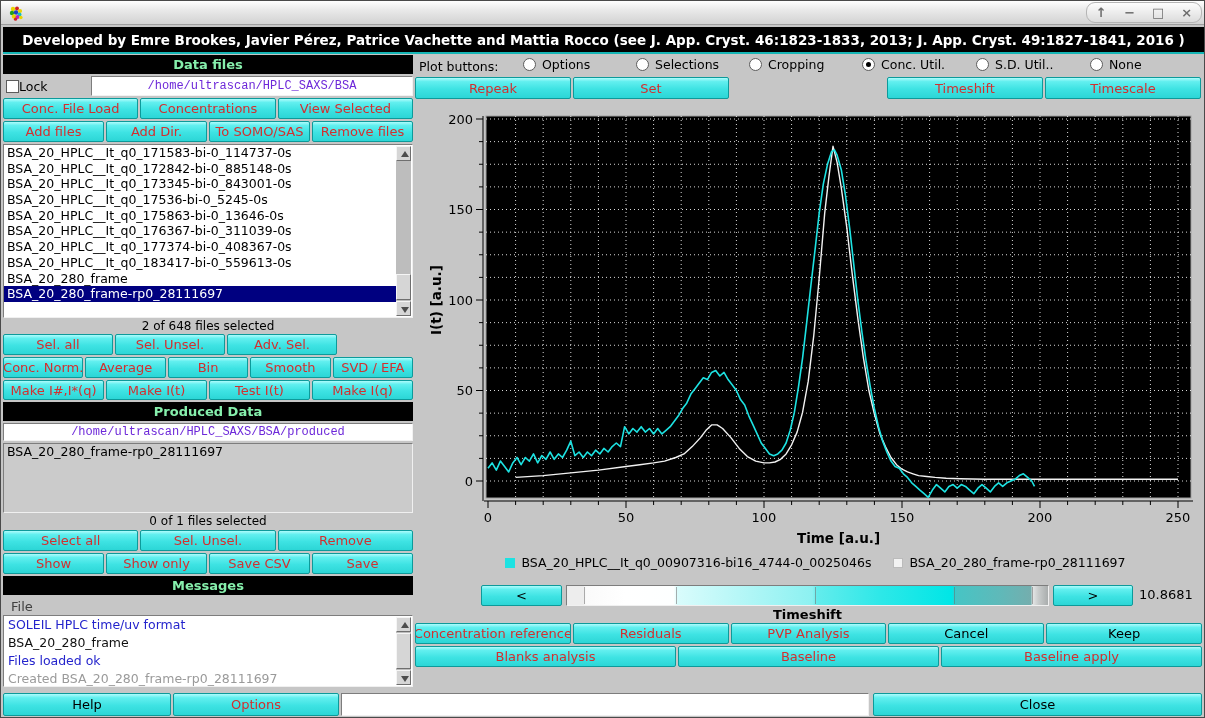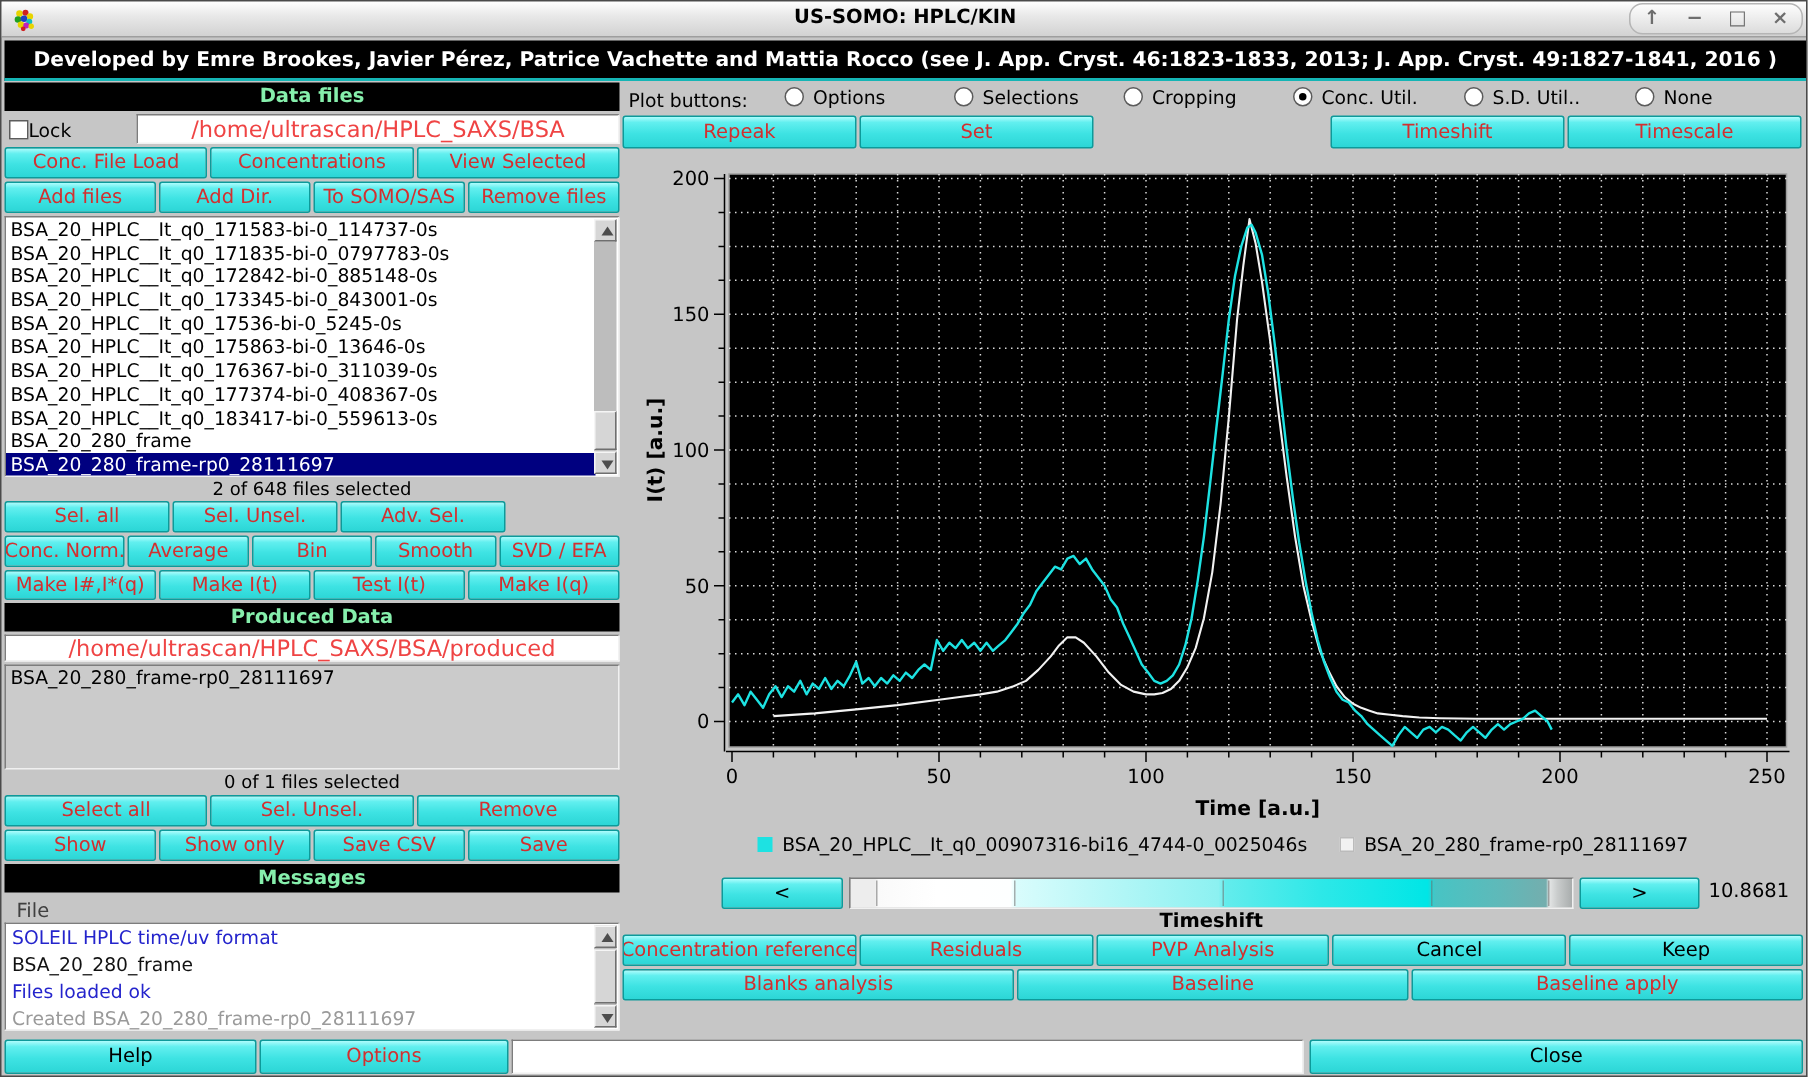--- a/index.html
+++ b/index.html
@@ -24,21 +24,21 @@
   .hdr { background:#000; color:#86efac; font-weight:bold; font-size:13px; text-align:center; line-height:19px; height:19px; }
 
   .row { display:flex; gap:2px; }
   .btn { flex:1; display:flex; align-items:center; justify-content:center;
     background:linear-gradient(180deg,#aefcfc 0%,#62efef 18%,#3ee3e3 55%,#2cd6d6 100%);
     border:1px solid #0d9a9a; border-radius:2px; color:#d32f2f; font-size:13px; cursor:pointer;
     white-space:nowrap; overflow:hidden; }
   .btn.black { color:#000; }
 
   .field { background:#fff; border:1px solid; border-color:#7d7d7d #f2f2f2 #f2f2f2 #7d7d7d;
-    font-size:15px; color:#ef4444; display:flex; align-items:center; justify-content:center; }
+    font-size:12px; color:#6d28d9; display:flex; align-items:center; justify-content:center;font-family:Liberation Mono, monospace; }
 
   .sunken { background:#fff; border:1px solid; border-color:#7d7d7d #f0f0f0 #f0f0f0 #7d7d7d; }
 
   .listing { font-size:12.5px; color:#000; overflow:hidden; }
   .listing .li { height:15.7px; line-height:15.7px; padding-left:3px; white-space:nowrap; cursor:default; }
   .listing .li.selected { background:#000080; color:#fff; }
 
   .statusline { font-size:12px; color:#000; text-align:center; }
 
   
@@ -95,21 +95,20 @@
         <circle cx="9" cy="3.5" r="2" fill="#d02020"></circle>
       <circle cx="12" cy="6" r="2.1" fill="#e8d400"></circle>
         <circle cx="4" cy="8" r="2.2" fill="#20a020"></circle>
       <circle cx="8" cy="7.5" r="2.2" fill="#2040c0"></circle>
         <circle cx="11.5" cy="9.5" r="2" fill="#10c0c0"></circle>
       <circle cx="6" cy="11.5" r="2.2" fill="#e8d400"></circle>
         <circle cx="9.5" cy="12" r="2" fill="#c020c0"></circle>
       <circle cx="12.8" cy="12.5" r="1.8" fill="#e8d400"></circle>
         <circle cx="7.5" cy="14.2" r="1.6" fill="#d02020"></circle>
     </svg>
-    <div id="title-text" class="abs">US-SOMO: HPLC/KIN</div>
     <div id="win-controls" class="abs">
       <span class="winbtn">↑</span>
       <span class="winbtn">−</span>
       <span class="winbtn">□</span>
       <span class="winbtn">×</span>
     </div>
   </div>
 
   <div id="banner" class="abs">Developed by Emre Brookes, Javier Pérez, Patrice Vachette and Mattia Rocco (see J. App. Cryst. 46:1823-1833, 2013; J. App. Cryst. 49:1827-1841, 2016 )</div>
 
@@ -129,21 +128,20 @@
   <div class="abs row" style="left:2px;top:120px;width:410px;height:21px;">
       <div class="btn">Add files</div>
       <div class="btn">Add Dir.</div>
       <div class="btn">To SOMO/SAS</div>
       <div class="btn">Remove files</div>
     </div>
 
   <div class="abs sunken listing" style="left:2px;top:143px;width:410px;height:174px;">
     <div id="file-list" style="margin-right:15px;">
         <div class="li">BSA_20_HPLC__It_q0_171583-bi-0_114737-0s</div>
-        <div class="li">BSA_20_HPLC__It_q0_171835-bi-0_0797783-0s</div>
         <div class="li">BSA_20_HPLC__It_q0_172842-bi-0_885148-0s</div>
         <div class="li">BSA_20_HPLC__It_q0_173345-bi-0_843001-0s</div>
         <div class="li">BSA_20_HPLC__It_q0_17536-bi-0_5245-0s</div>
         <div class="li">BSA_20_HPLC__It_q0_175863-bi-0_13646-0s</div>
         <div class="li">BSA_20_HPLC__It_q0_176367-bi-0_311039-0s</div>
         <div class="li">BSA_20_HPLC__It_q0_177374-bi-0_408367-0s</div>
         <div class="li">BSA_20_HPLC__It_q0_183417-bi-0_559613-0s</div>
         <div class="li">BSA_20_280_frame</div>
         <div class="li selected">BSA_20_280_frame-rp0_28111697</div>
       </div>

